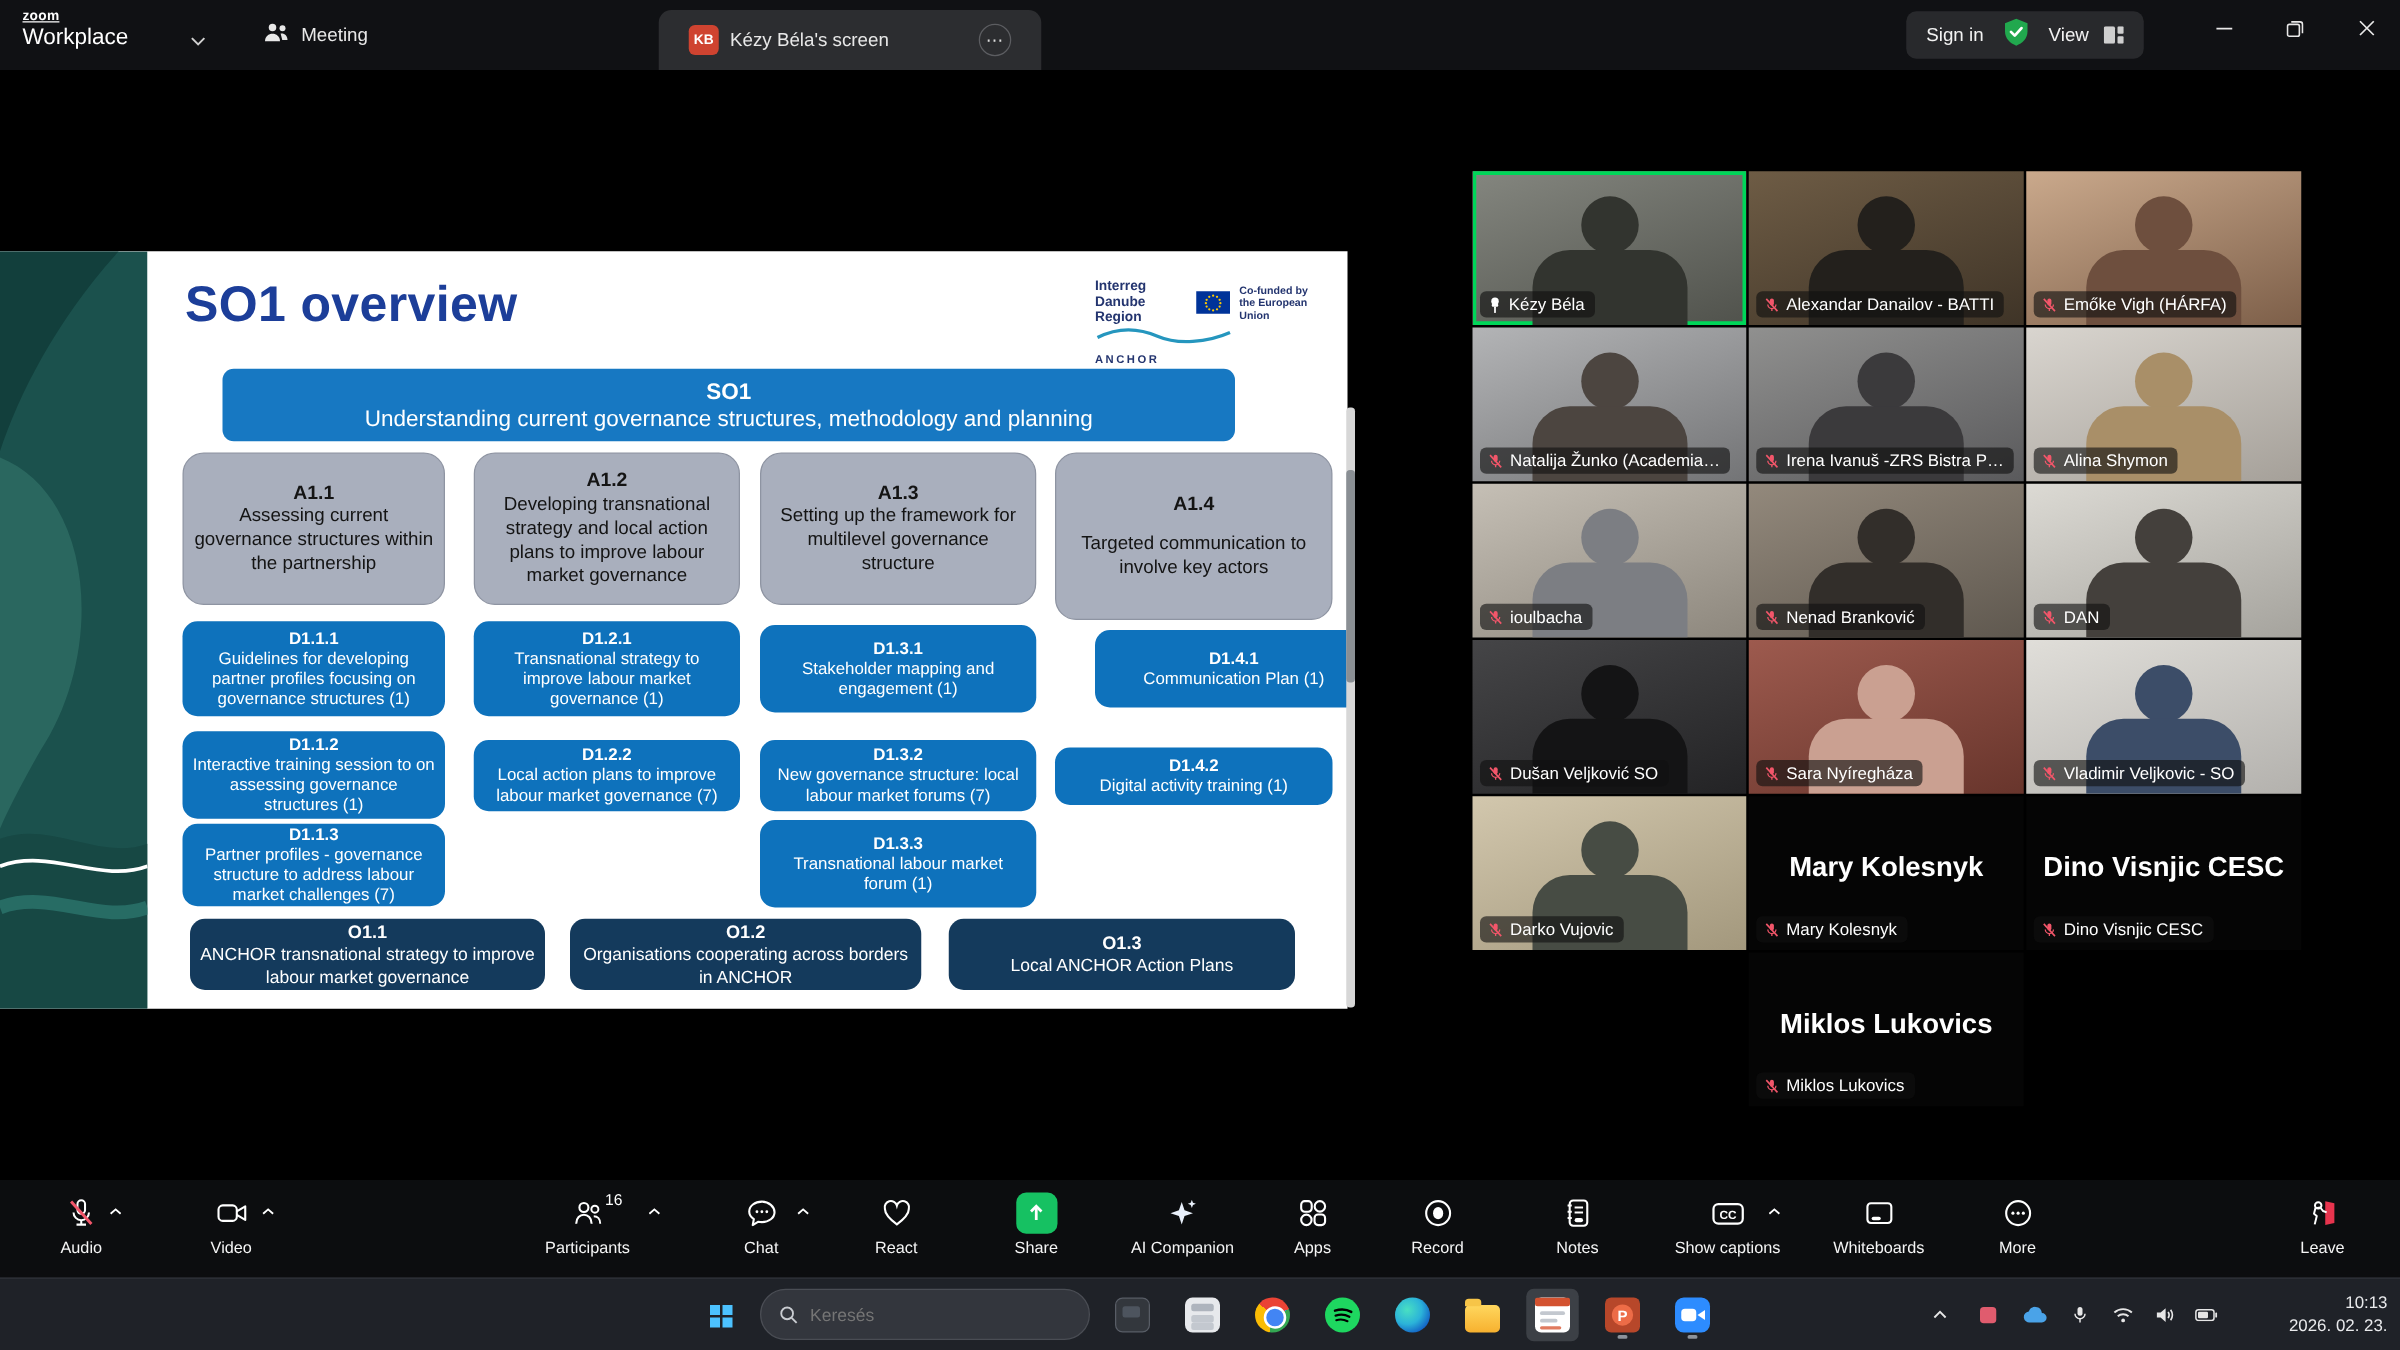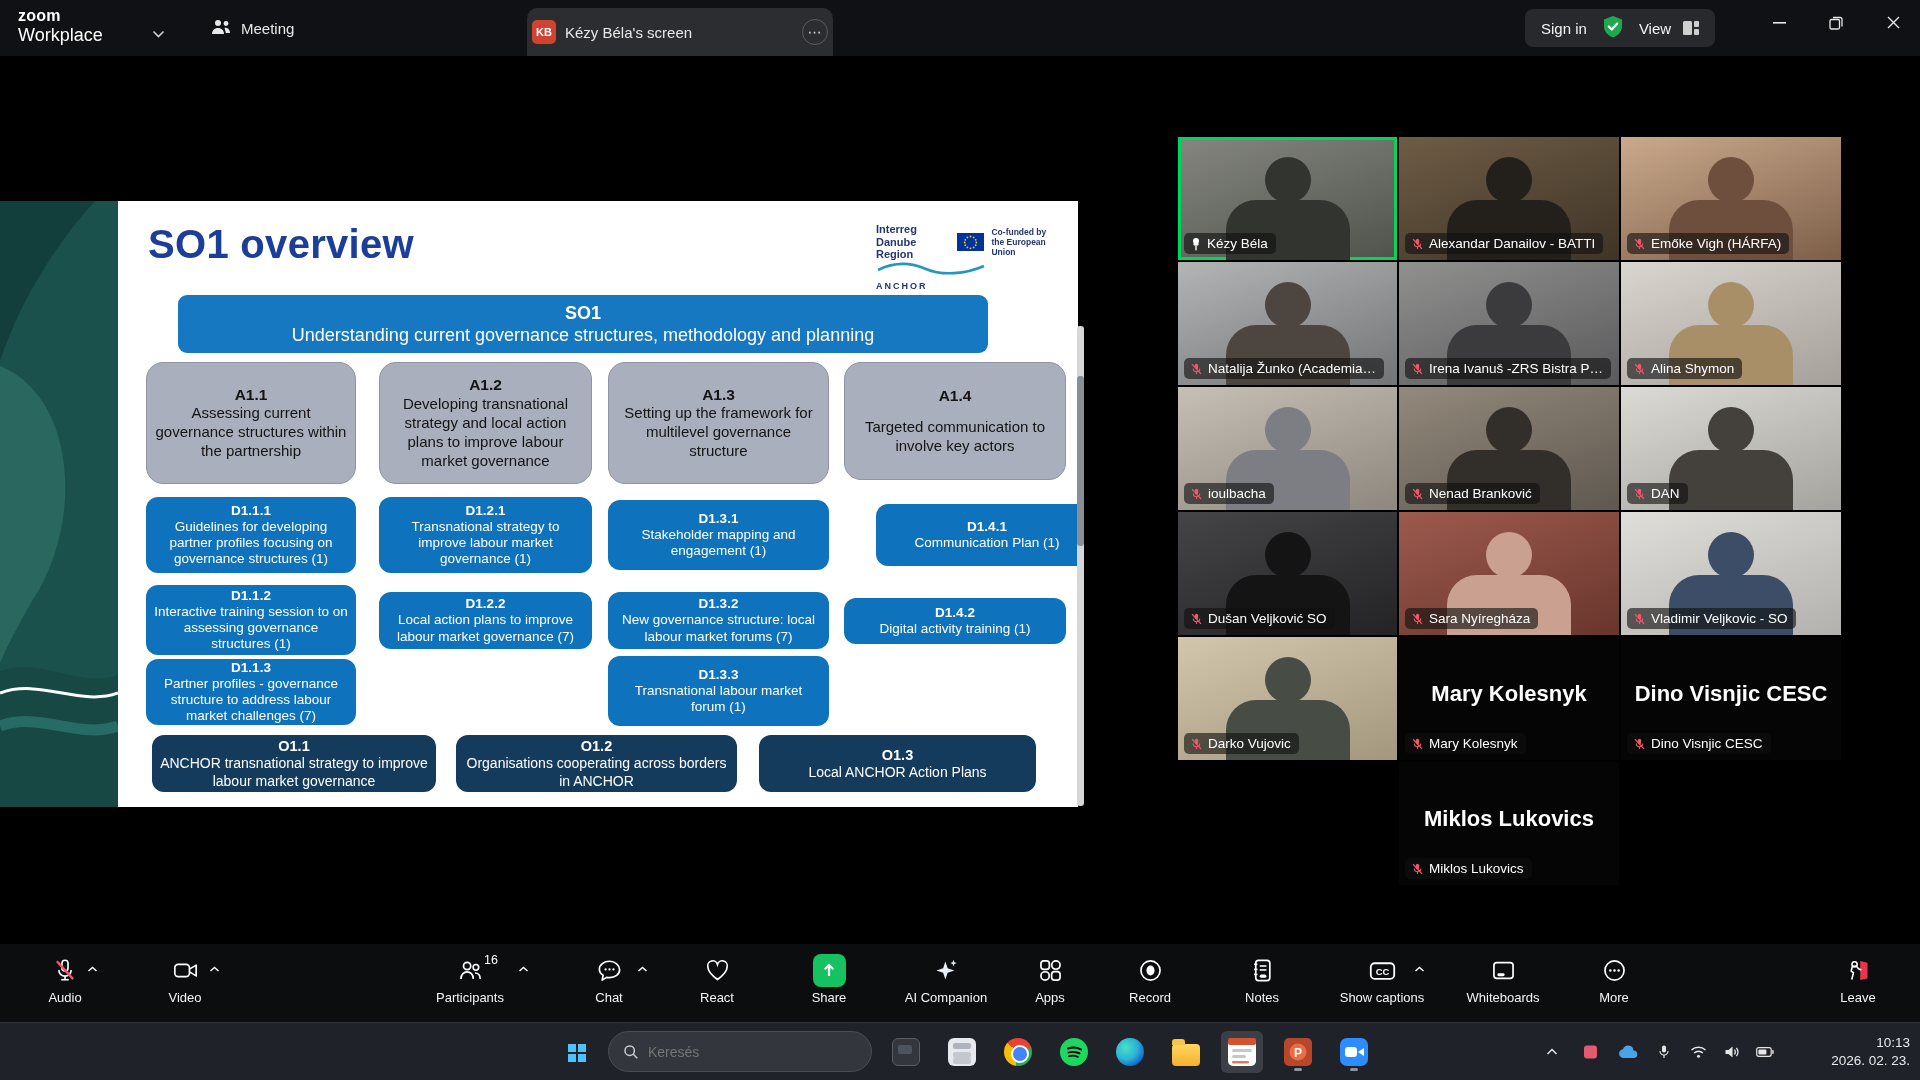--- a/index.html
+++ b/index.html
@@ -3,26 +3,26 @@
 <meta charset="utf-8">
 <style>
   * { margin:0; padding:0; box-sizing:border-box; }
   html,body { background:#000; }
   body { font-family:"Liberation Sans", sans-serif; }
   .screen { position:relative; width:1920px; height:1080px; background:#000; overflow:hidden; }
 
   
   .titlebar { position:absolute; left:0; top:0; width:1920px; height:56px; background:#101114; }
   .brand { position:absolute; left:18px; top:7px; color:#fff; }
-  .brand .b1 { font-size:16px; font-weight:bold; letter-spacing:.2px; }
+  .brand .b1 { font-size:11px; font-weight:bold; letter-spacing:.2px;text-decoration:underline; }
   .brand .b2 { font-size:18px; margin-top:0px; }
   .brand-chevron { position:absolute; left:152px; top:24px; }
   .toptab { position:absolute; top:0; height:56px; display:flex; align-items:center; color:#e8e8e8; font-size:15px; gap:9px; cursor:default; }
   .tab-meeting { left:210px; }
-  .tab-share { left:527px; width:306px; top:8px; height:48px; background:#2c2d30; border-radius:10px 10px 0 0; padding:0 5px; }
+  .tab-share { left:527px; width:306px; top:8px; height:48px; background:#2c2d30; border-radius:10px 10px 0 0; padding:0 24px; }
   .kb-avatar { width:24px; height:24px; border-radius:5px; background:#cf4330; color:#fff; font-size:11px; font-weight:bold; display:flex; align-items:center; justify-content:center; }
   .tab-share .ttl { flex:1; white-space:nowrap; overflow:hidden; }
   .tab-ellipsis { width:26px; height:26px; border:1.5px solid #5c5d61; border-radius:50%; color:#ddd; display:flex; align-items:center; justify-content:center; font-size:14px; letter-spacing:1px; }
   .signin-pill { position:absolute; left:1525px; top:9px; height:38px; background:#28292c; border-radius:8px; display:flex; align-items:center; gap:15px; padding:0 16px; color:#f2f2f2; font-size:15px; }
   .winctl { position:absolute; top:0; width:46px; height:45px; display:flex; align-items:center; justify-content:center; color:#e8e8e8; }
   .wc-min { left:1756px; } .wc-max { left:1813px; } .wc-close { left:1870px; font-size:16px; }
 
   
   .sharearea { position:absolute; left:0; top:56px; width:1920px; height:888px; background:#000; }
   .slide { position:absolute; left:0; top:145px; width:1078px; height:606px; background:#fff; overflow:hidden; }
@@ -40,21 +40,21 @@
   .sbox { position:absolute; border-radius:14px; display:flex; flex-direction:column; align-items:center; justify-content:center; text-align:center; padding:3px 8px; }
   .abox { background:#a9afbd; border:1px solid #8e94a2; color:#141414; font-size:15px; line-height:1.26; border-radius:17px; }
   .abox .c { font-weight:bold; font-size:15.5px; }
   .dbox { background:#0e72bc; color:#fff; font-size:13.5px; line-height:1.2; border-radius:12px; }
   .dbox .c { font-weight:bold; }
   .obox { background:#143a5c; color:#fff; font-size:14px; line-height:1.25; border-radius:12px; }
   .obox .c { font-weight:bold; font-size:14.5px; }
   .a1 { left:146px; top:161px; width:210px; height:122px; }
   .a2 { left:379px; top:161px; width:213px; height:122px; }
   .a3 { left:608px; top:161px; width:221px; height:122px; }
-  .a4 { left:844px; top:161px; width:222px; height:118px;gap:12px; }
+  .a4 { left:844px; top:161px; width:222px; height:134px;gap:12px; }
   .d111 { left:146px; top:296px; width:210px; height:76px; }
   .d121 { left:379px; top:296px; width:213px; height:76px; }
   .d131 { left:608px; top:299px; width:221px; height:70px; }
   .d141 { left:844px; top:303px; width:222px; height:62px;margin-left:32px; }
   .d112 { left:146px; top:384px; width:210px; height:70px; }
   .d122 { left:379px; top:391px; width:213px; height:57px; }
   .d132 { left:608px; top:391px; width:221px; height:57px; }
   .d142 { left:844px; top:397px; width:222px; height:46px; }
   .d113 { left:146px; top:458px; width:210px; height:66px; }
   .d133 { left:608px; top:455px; width:221px; height:70px; }

